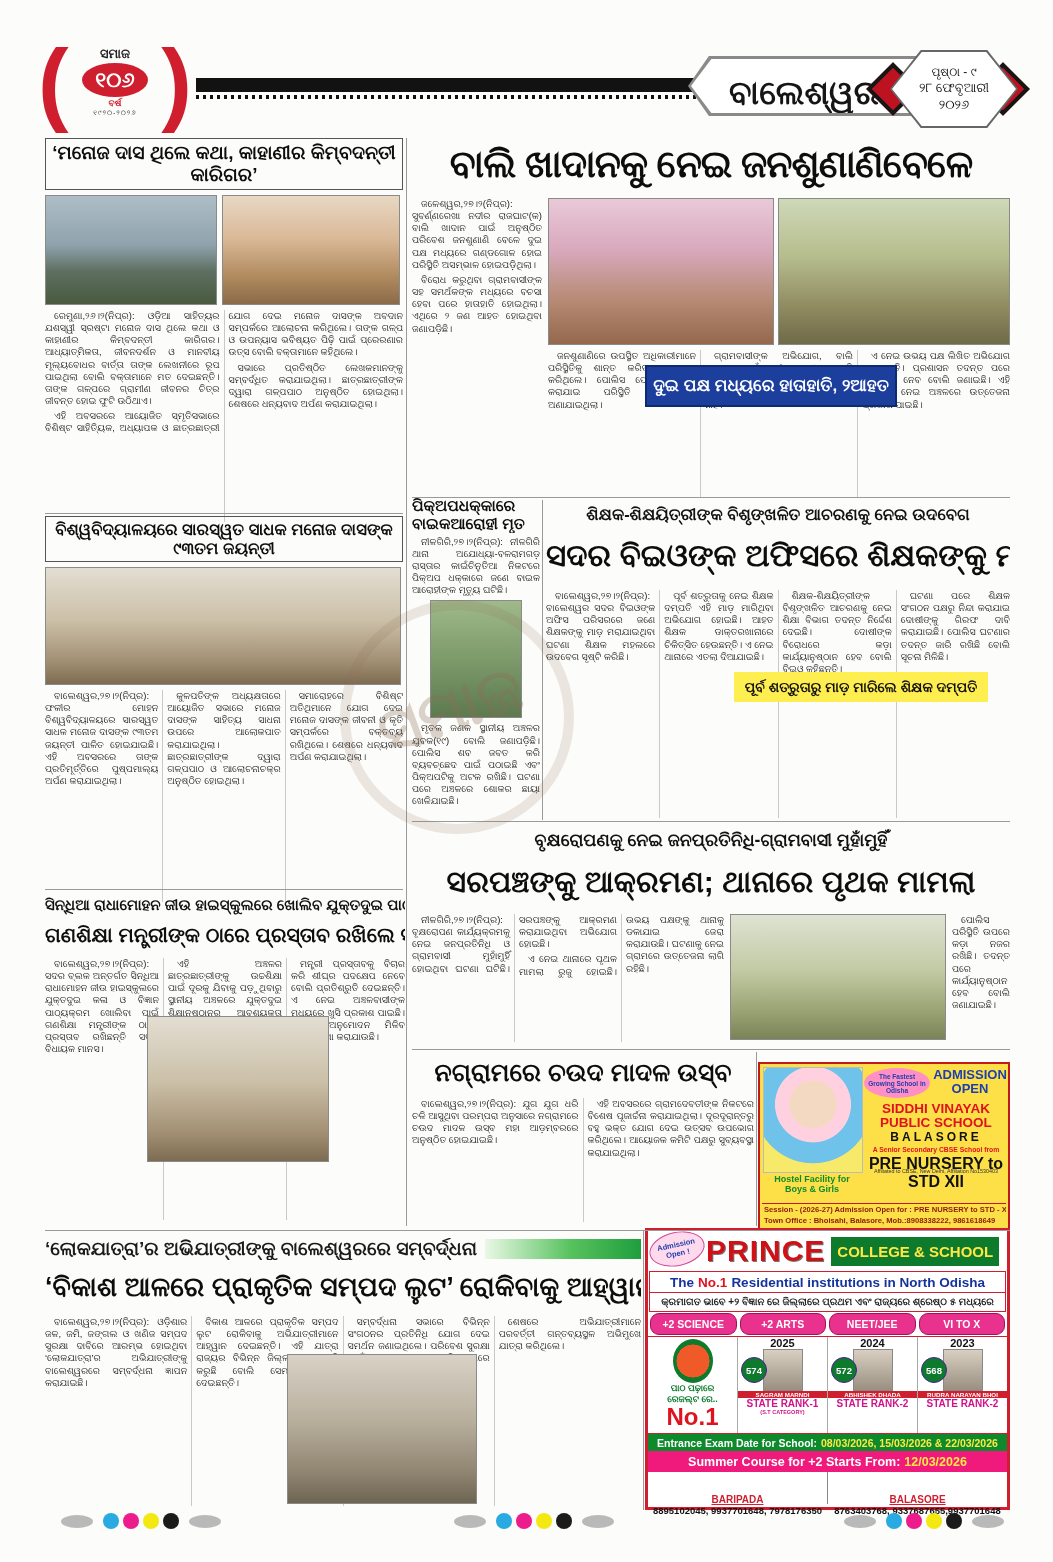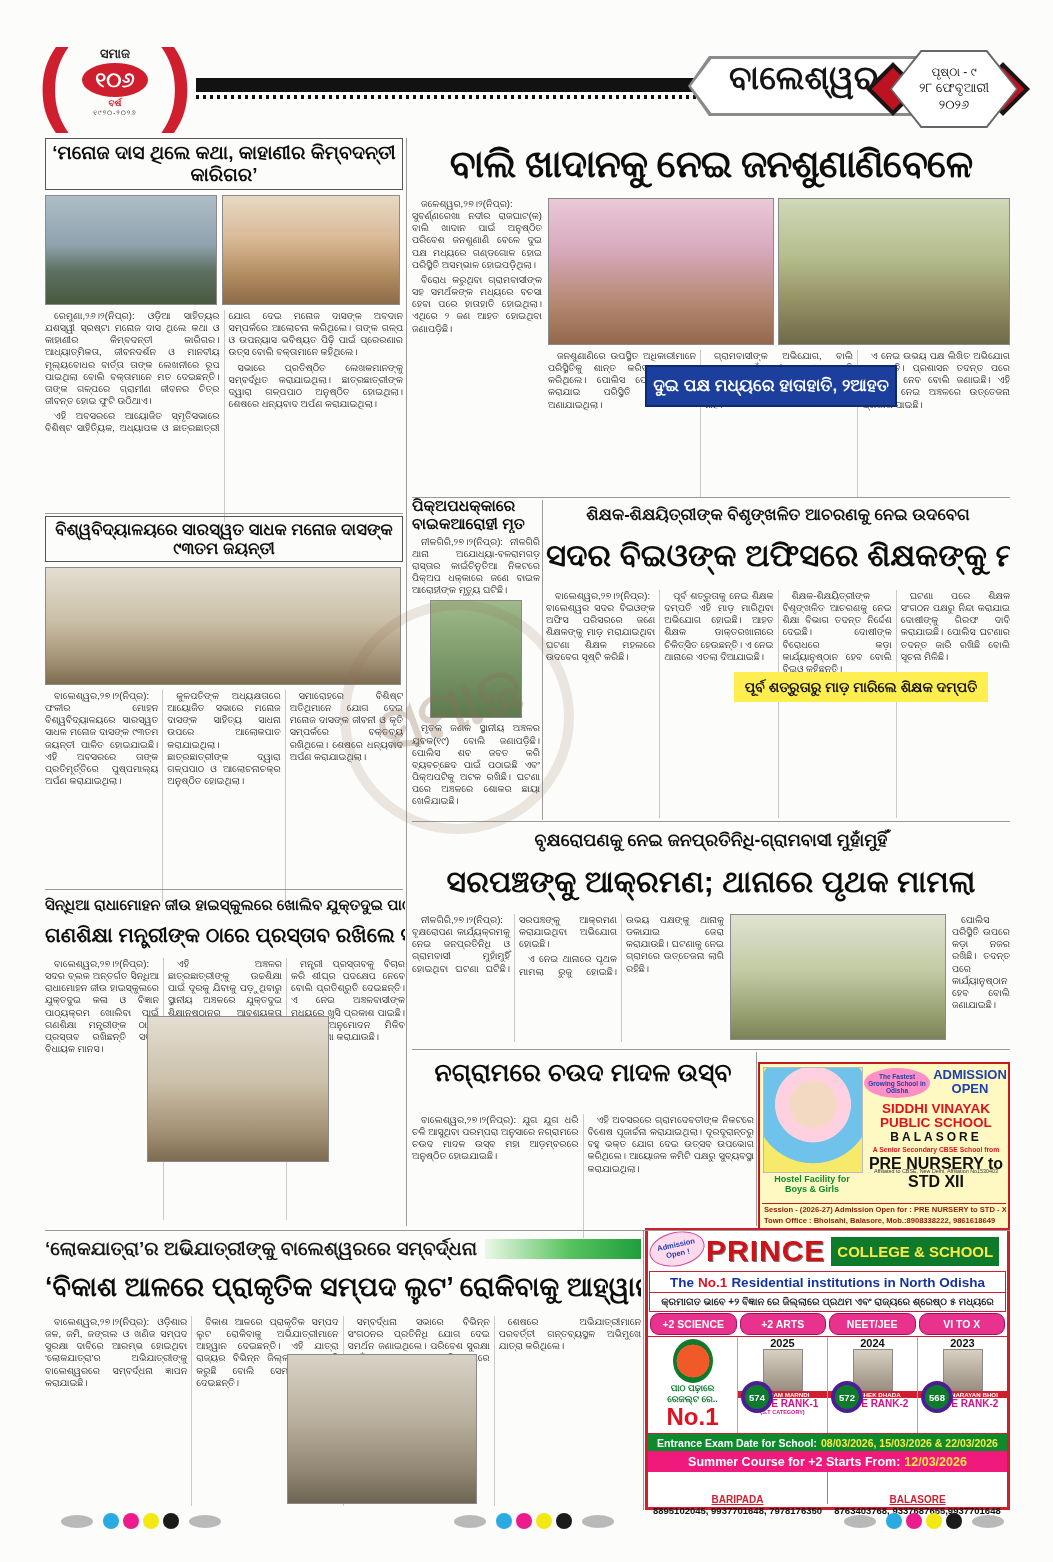--- a/index.html
+++ b/index.html
@@ -16,21 +16,21 @@
              color:#fff;font-size:21px;font-weight:bold;line-height:34px;}
   .logo-word{font-size:9px;color:#cf1f2f;font-weight:bold;}
   .logo-years{font-size:7px;color:#333;letter-spacing:1px;}
   .topbar{left:196px;top:78px;width:502px;height:14px;background:#121212;}
   .topdots{left:196px;top:95px;width:502px;height:4px;
            background:repeating-linear-gradient(90deg,#111 0 3px,transparent 3px 7px);}
   .edition{left:688px;top:56px;width:232px;height:60px;background:#8a8a8a;
            clip-path:polygon(0 50%,9% 0,100% 0,100% 100%,9% 100%);}
   .edition-in{position:absolute;left:3px;top:3px;right:3px;bottom:3px;background:#fff;
            clip-path:polygon(0 50%,9% 0,100% 0,100% 100%,9% 100%);
-           display:flex;align-items:flex-start;justify-content:center;}
+           display:flex;align-items:flex-end;justify-content:center;}
   .edition-in span{font-size:33px;font-weight:bold;color:#151515;}
   .diamond{width:30px;height:30px;background:#bd1220;border:4px solid #161616;transform:rotate(45deg);}
   .dia-l{left:874px;top:70px;}.dia-r{left:984px;top:70px;}
   .hex{left:890px;top:50px;width:128px;height:78px;background:#666;
        clip-path:polygon(24% 0,76% 0,100% 50%,76% 100%,24% 100%,0 50%);}
   .hex-in{position:absolute;left:2px;top:2px;right:2px;bottom:2px;background:#fff;
        clip-path:polygon(24% 0,76% 0,100% 50%,76% 100%,24% 100%,0 50%);
        display:flex;flex-direction:column;align-items:center;justify-content:center;gap:1px;}
   .hex-in div{font-weight:normal;color:#111;}
   .hex-p{font-size:12px;}.hex-d{font-size:13px;}.hex-y{font-size:13px;}
@@ -98,32 +98,32 @@
   
   .a7{left:45px;top:892px;width:360px;height:334px;}
   .a7 .kicker{font-size:15px;height:26px;line-height:26px;}
   .a7 .headline{font-size:20.5px;height:36px;line-height:34px;white-space:nowrap;}
   .a7-body{position:relative;height:262px;margin-top:4px;}
   .a7 .body-txt{column-count:3;height:262px;}
   .a7-ph{position:absolute;left:102px;top:58px;width:182px;height:146px;z-index:3;}
   
   .a8{left:412px;top:1052px;width:342px;height:174px;}
   .a8 .headline{font-size:25px;height:42px;line-height:40px;white-space:nowrap;}
-  .a8 .body-txt{column-count:2;height:124px;margin-top:20px;}
+  .a8 .body-txt{column-count:2;height:124px;margin-top:4px;}
   
   .a9{left:45px;top:1234px;width:596px;height:274px;}
   .a9-kick{display:flex;align-items:center;gap:8px;height:30px;}
   .a9-kick .ktext{font-size:19px;font-weight:bold;white-space:nowrap;overflow:hidden;}
   .a9-band{flex:1;height:20px;background:linear-gradient(90deg,#eaf8e6,#57c25e 55%,#1f9e3d);}
   .a9 .headline{font-size:27px;height:48px;line-height:46px;white-space:nowrap;}
   .a9-body{position:relative;height:190px;margin-top:4px;}
   .a9 .body-txt{column-count:4;height:190px;}
   .a9-ph{position:absolute;left:242px;top:38px;width:190px;height:150px;z-index:3;}
   
-  .sv{left:758px;top:1062px;width:252px;height:168px;border:2px solid #c21a1a;background:#fef9c3;box-sizing:border-box;}
+  .sv{left:758px;top:1062px;width:252px;height:168px;border:2px solid #c21a1a;background:#fde047;box-sizing:border-box;}
   .sv-girl{position:absolute;left:3px;top:3px;width:98px;height:104px;
            background:radial-gradient(circle at 50% 35%,#f4d9c2 0 28%,#ffd1e0 29% 45%,#6fc3ea 46% 70%,#f7e96a 71% 100%);border:1px solid #bbb;}
   .sv-bubble{position:absolute;left:104px;top:4px;width:66px;height:30px;background:#ff8fc4;
              border-radius:50%;color:#1d3fb0;font-size:6.5px;font-weight:bold;text-align:center;
              display:flex;align-items:center;justify-content:center;padding:2px;box-sizing:border-box;}
   .sv-adm{position:absolute;left:172px;top:4px;width:76px;color:#1d3fb0;font-size:13px;
           font-weight:bold;text-align:center;line-height:1.1;}
   .sv-name{position:absolute;left:102px;top:38px;width:148px;text-align:center;color:#e01220;
            font-size:13.5px;font-weight:bold;line-height:1.05;}
   .sv-city{position:absolute;left:102px;top:66px;width:148px;text-align:center;color:#111;
@@ -156,22 +156,22 @@
   .pr-pills span{flex:1;background:#e8328e;border:1px solid #a11060;border-radius:9px;color:#fff;
            font-size:10.5px;font-weight:bold;display:flex;align-items:center;justify-content:center;white-space:nowrap;}
   .pr-stu{height:96px;display:flex;border-top:1px solid #cf1f2f;border-bottom:1px solid #cf1f2f;}
   .pr-cell{flex:1;border-right:1px solid #aaa;position:relative;text-align:center;overflow:hidden;}
   .pr-cell:last-child{border-right:none;}
   .pr-gan{width:40px;height:44px;margin:2px auto 0;background:radial-gradient(circle,#f05a28 0 55%,#0d7a2c 56% 100%);border-radius:50%;}
   .pr-oline{font-size:9px;font-weight:bold;color:#0d7a2c;line-height:1.2;}
   .pr-bigno1{font-size:24px;font-weight:bold;color:#e01220;line-height:1;}
   .pr-year{font-size:11px;font-weight:bold;color:#111;}
   .pr-photo{width:38px;height:40px;margin:0 auto;background:linear-gradient(180deg,#d8cfc2,#9a8f80);border:1px solid #888;}
-  .pr-score{position:absolute;left:3px;top:44px;width:24px;height:24px;background:#0d7a2c;
-            border:4px solid #4c1d95;border-radius:50%;color:#fff;font-size:9.5px;font-weight:bold;
+  .pr-score{position:absolute;left:3px;top:20px;width:24px;height:24px;background:#0d7a2c;
+            border:1px solid #4c1d95;border-radius:50%;color:#fff;font-size:9.5px;font-weight:bold;
             display:flex;align-items:center;justify-content:center;}
   .pr-sname{background:#cf1f2f;color:#fff;font-size:6.2px;font-weight:bold;white-space:nowrap;overflow:hidden;}
   .pr-rank{font-size:10px;font-weight:bold;color:#d0128a;white-space:nowrap;}
   .pr-rnote{font-size:5.5px;color:#d0128a;font-weight:bold;}
   .pr-bar{display:flex;align-items:center;justify-content:center;gap:4px;font-weight:bold;
           white-space:nowrap;overflow:hidden;}
   .pr-bar1{height:22px;background:#3d1a7a;color:#fff;font-size:12.5px;}
   .pr-bar2{height:17px;background:#0d8a2c;color:#fff;font-size:10.5px;}
   .pr-bar3{height:21px;background:#ef1a7c;color:#fff;font-size:12.5px;}
   .pr-bar .dates{color:#ffe843;}

